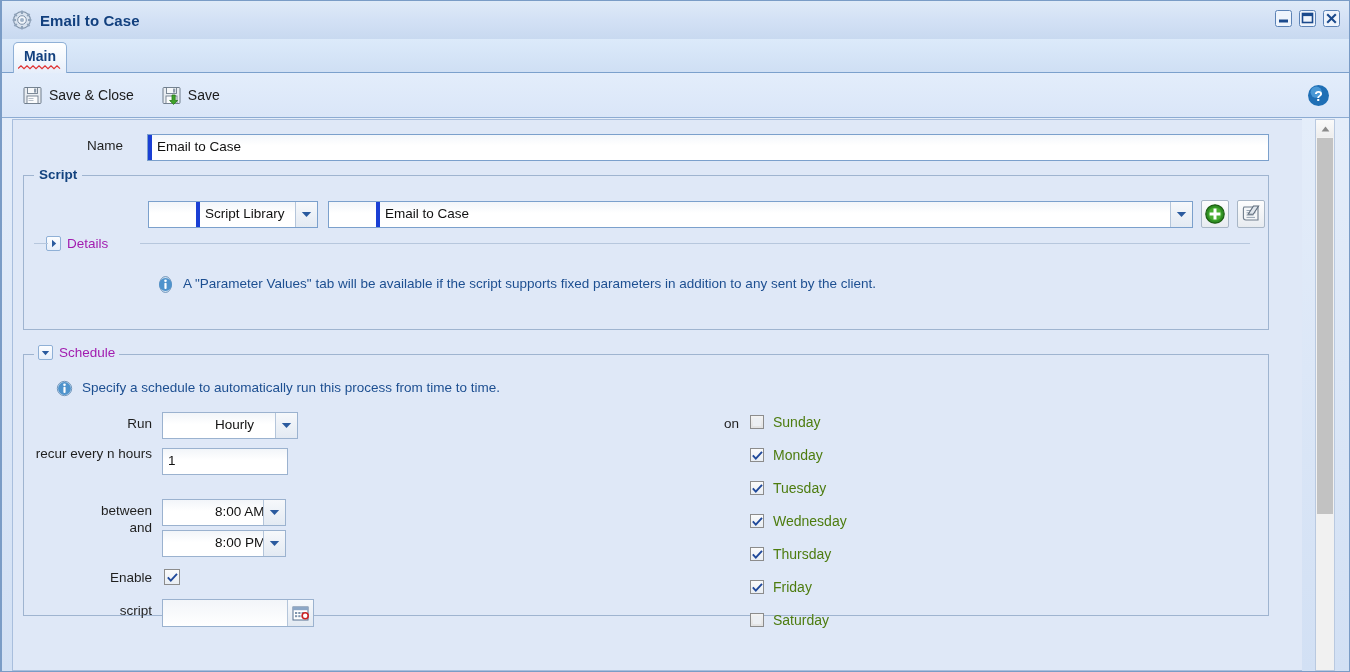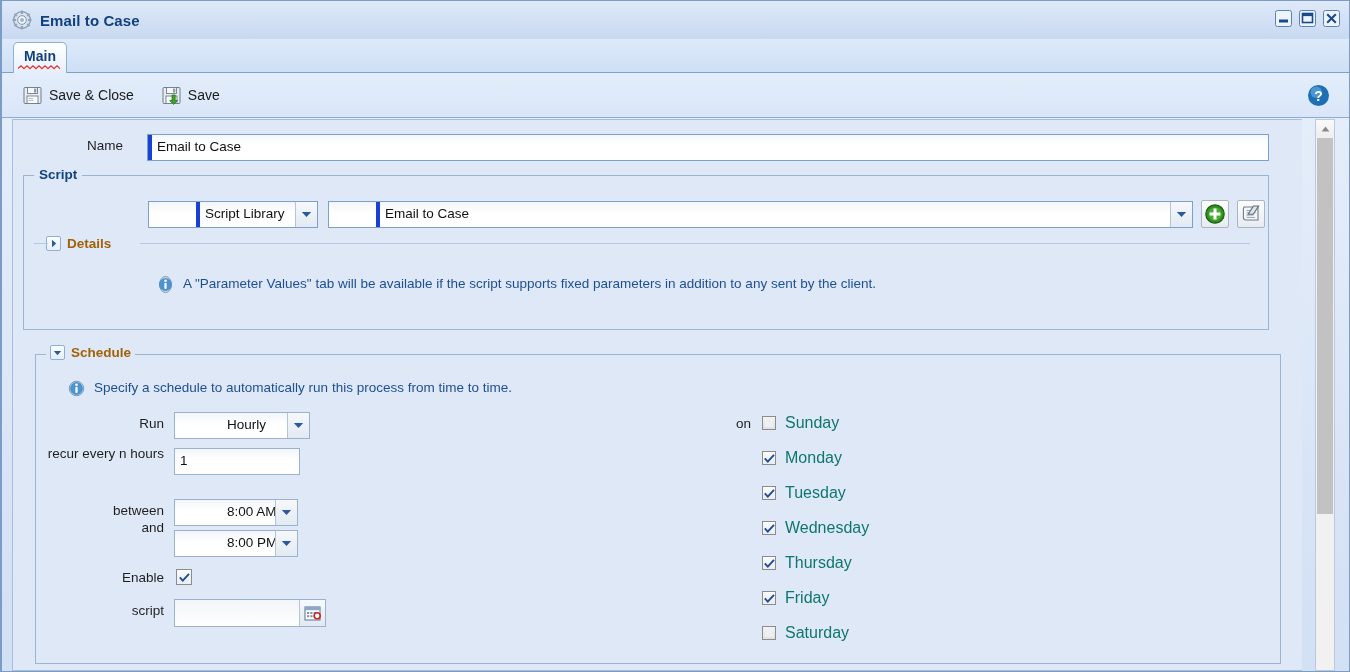--- a/index.html
+++ b/index.html
@@ -180,21 +180,21 @@
     background: #dfe8f7; padding: 0 4px;
     display: flex; align-items: center; gap: 6px;
   }
   .col-box {
     width: 15px; height: 15px;
     border: 1px solid #8fb0d6; border-radius: 2px;
     background: linear-gradient(to bottom,#fcfdff,#e6eefa);
     display:flex; align-items:center; justify-content:center;
     cursor: pointer;
   }
-  .col-label { font-weight: bold; font-size: 13.5px; color: #a16207; }
+  .col-label { font-weight: normal; font-size: 13.5px; color: #a21caf; }
 
   .inline-collapser {
     position: absolute; display: flex; align-items: center; gap: 6px;
     background: #dfe8f7; padding-right: 5px;
   }
 
   .hr-line { position: absolute; height: 1px; background: #b7c7dd; }
 
   
   .info-row { position: absolute; display: flex; align-items: flex-start; gap: 9px; }
@@ -204,21 +204,21 @@
   .cb {
     width: 14px; height: 14px;
     border: 1px solid #8c8c8c;
     background: linear-gradient(to bottom,#fbfbfb,#e9eef4);
     display: flex; align-items: center; justify-content: center;
     cursor: pointer;
     flex: 0 0 14px;
   }
   .cb.empty { background: linear-gradient(to bottom,#f3f3f3,#e2e2e2); }
   .day-row { display: flex; align-items: center; gap: 9px; margin-bottom: 17px; }
-  .day-label { font-size: 16px; color: #0f766e; }
+  .day-label { font-size: 14px; color: #4d7c0f; }
 </style>
 </head>
 <body>
 
 <div id="window">
 
   <div id="titlebar">
     <svg id="gear-icon" viewBox="0 0 20 20">
       <circle cx="10" cy="10" r="8.4" fill="#d8e2ee" stroke="#7f92a8" stroke-width="1.1"></circle>
       <g fill="#8fa3ba">
@@ -375,21 +375,21 @@
         <svg width="17" height="17" viewBox="0 0 17 17">
           <ellipse cx="8.5" cy="8.5" rx="6" ry="8" fill="#cfe0f0" stroke="#6a8fb5" stroke-width=".9"></ellipse>
           <circle cx="8.5" cy="8.5" r="6.4" fill="#4f93cc"></circle>
           <circle cx="8.5" cy="4.7" r="1.3" fill="#ffffff"></circle>
           <rect x="7.4" y="6.8" width="2.2" height="6.1" rx="1" fill="#ffffff"></rect>
         </svg>
         <span class="info-text">A "Parameter Values" tab will be available if the script supports fixed parameters in addition to any sent by the client.</span>
       </div>
     </div>
 
-    <div class="group" style="left:10px; top:234px; width:1246px; height:310px;margin-left:12px;">
+    <div class="group" style="left:10px; top:234px; width:1246px; height:262px;">
       <div class="collapser">
         <div class="col-box">
           <svg width="9" height="6" viewBox="0 0 9 6">
               <path d="M0.8 1 L4.5 5.2 L8.2 1 Z" fill="#2a5a9e"></path>
             </svg>
         </div>
         <span class="col-label">Schedule</span>
       </div>
 
       <div class="info-row" style="left:32px; top:25px;">

